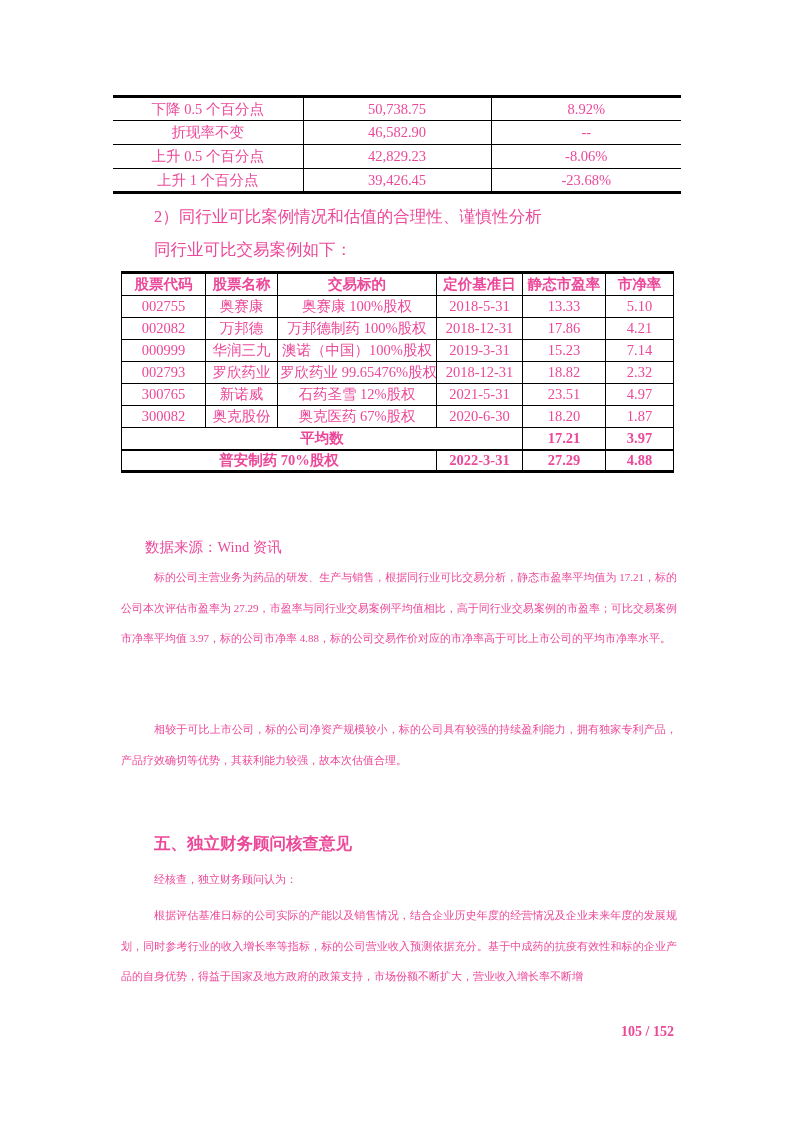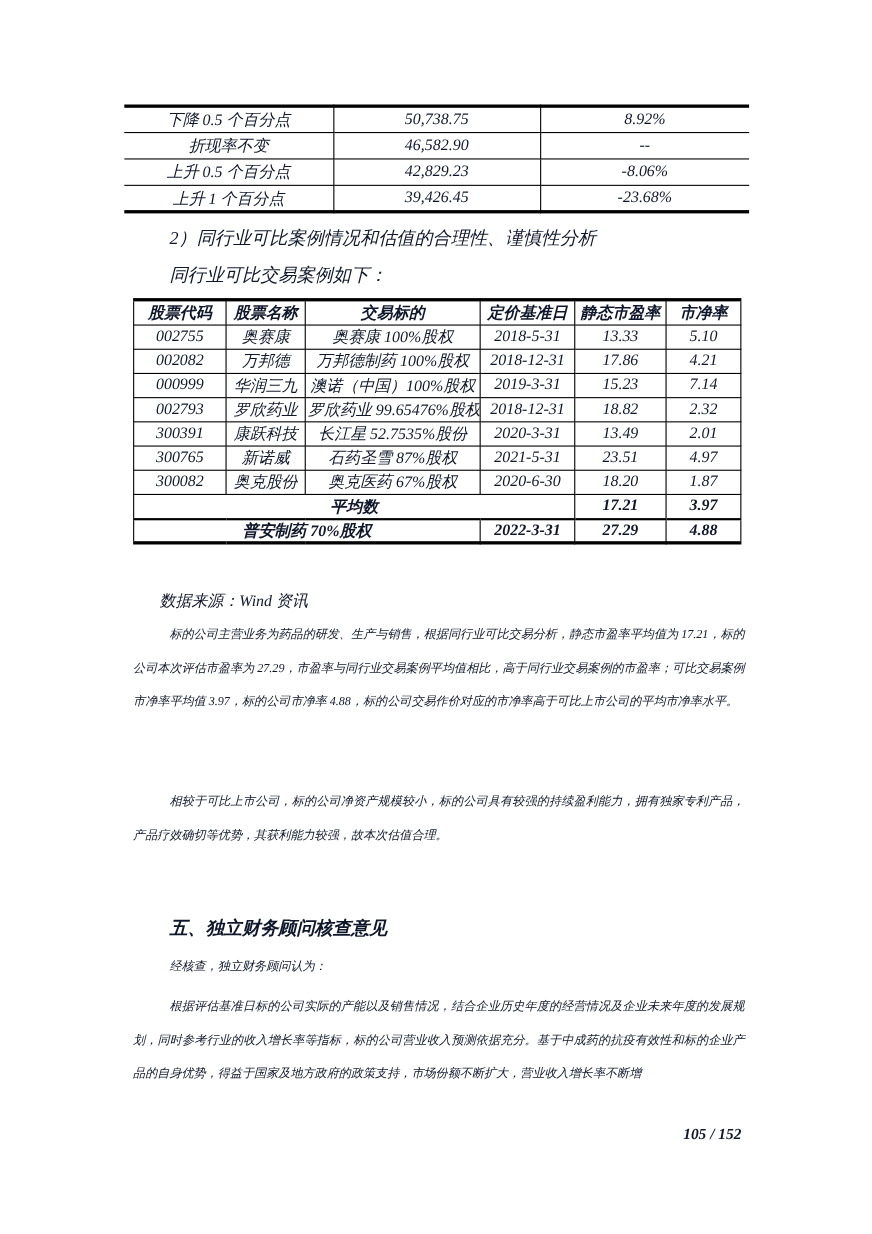--- a/index.html
+++ b/index.html
@@ -1,22 +1,21 @@
 <!DOCTYPE html>
 <html><head>
 <meta charset="utf-8">
 <style>
   * { margin:0; padding:0; box-sizing:border-box; }
   html,body { background:#e8e8e8; }
   .page {
     position:relative; width:793px; height:1122px; margin:0 auto;
-    background:#ffffff; color:#0f172a;
+    background:#ffffff; color:#ec4899;
     font-family:"Liberation Serif","DejaVu Serif",serif;
     overflow:hidden;
-    font-style:italic;
   }
   
   .t { position:absolute; border-collapse:collapse; table-layout:fixed; font-size:14.5px; }
   .t td, .t th {
     border:1px solid #000; text-align:center; vertical-align:middle;
     padding:0 2px; overflow:hidden; white-space:nowrap;
   }
   .t1 { left:113px; top:95px; width:568px;
         border-top:3px solid #000; border-bottom:3px solid #000; }
   .t1 td { height:24px; }
@@ -132,31 +131,23 @@
         </tr>
         <tr>
           <td>002793</td>
           <td>罗欣药业</td>
           <td>罗欣药业 99.65476%股权</td>
           <td>2018-12-31</td>
           <td>18.82</td>
           <td>2.32</td>
         </tr>
         <tr>
-          <td>300391</td>
-          <td>康跃科技</td>
-          <td>长江星 52.7535%股份</td>
-          <td>2020-3-31</td>
-          <td>13.49</td>
-          <td>2.01</td>
-        </tr>
-        <tr>
           <td>300765</td>
           <td>新诺威</td>
-          <td>石药圣雪 87%股权</td>
+          <td>石药圣雪 12%股权</td>
           <td>2021-5-31</td>
           <td>23.51</td>
           <td>4.97</td>
         </tr>
         <tr>
           <td>300082</td>
           <td>奥克股份</td>
           <td>奥克医药 67%股权</td>
           <td>2020-6-30</td>
           <td>18.20</td>

